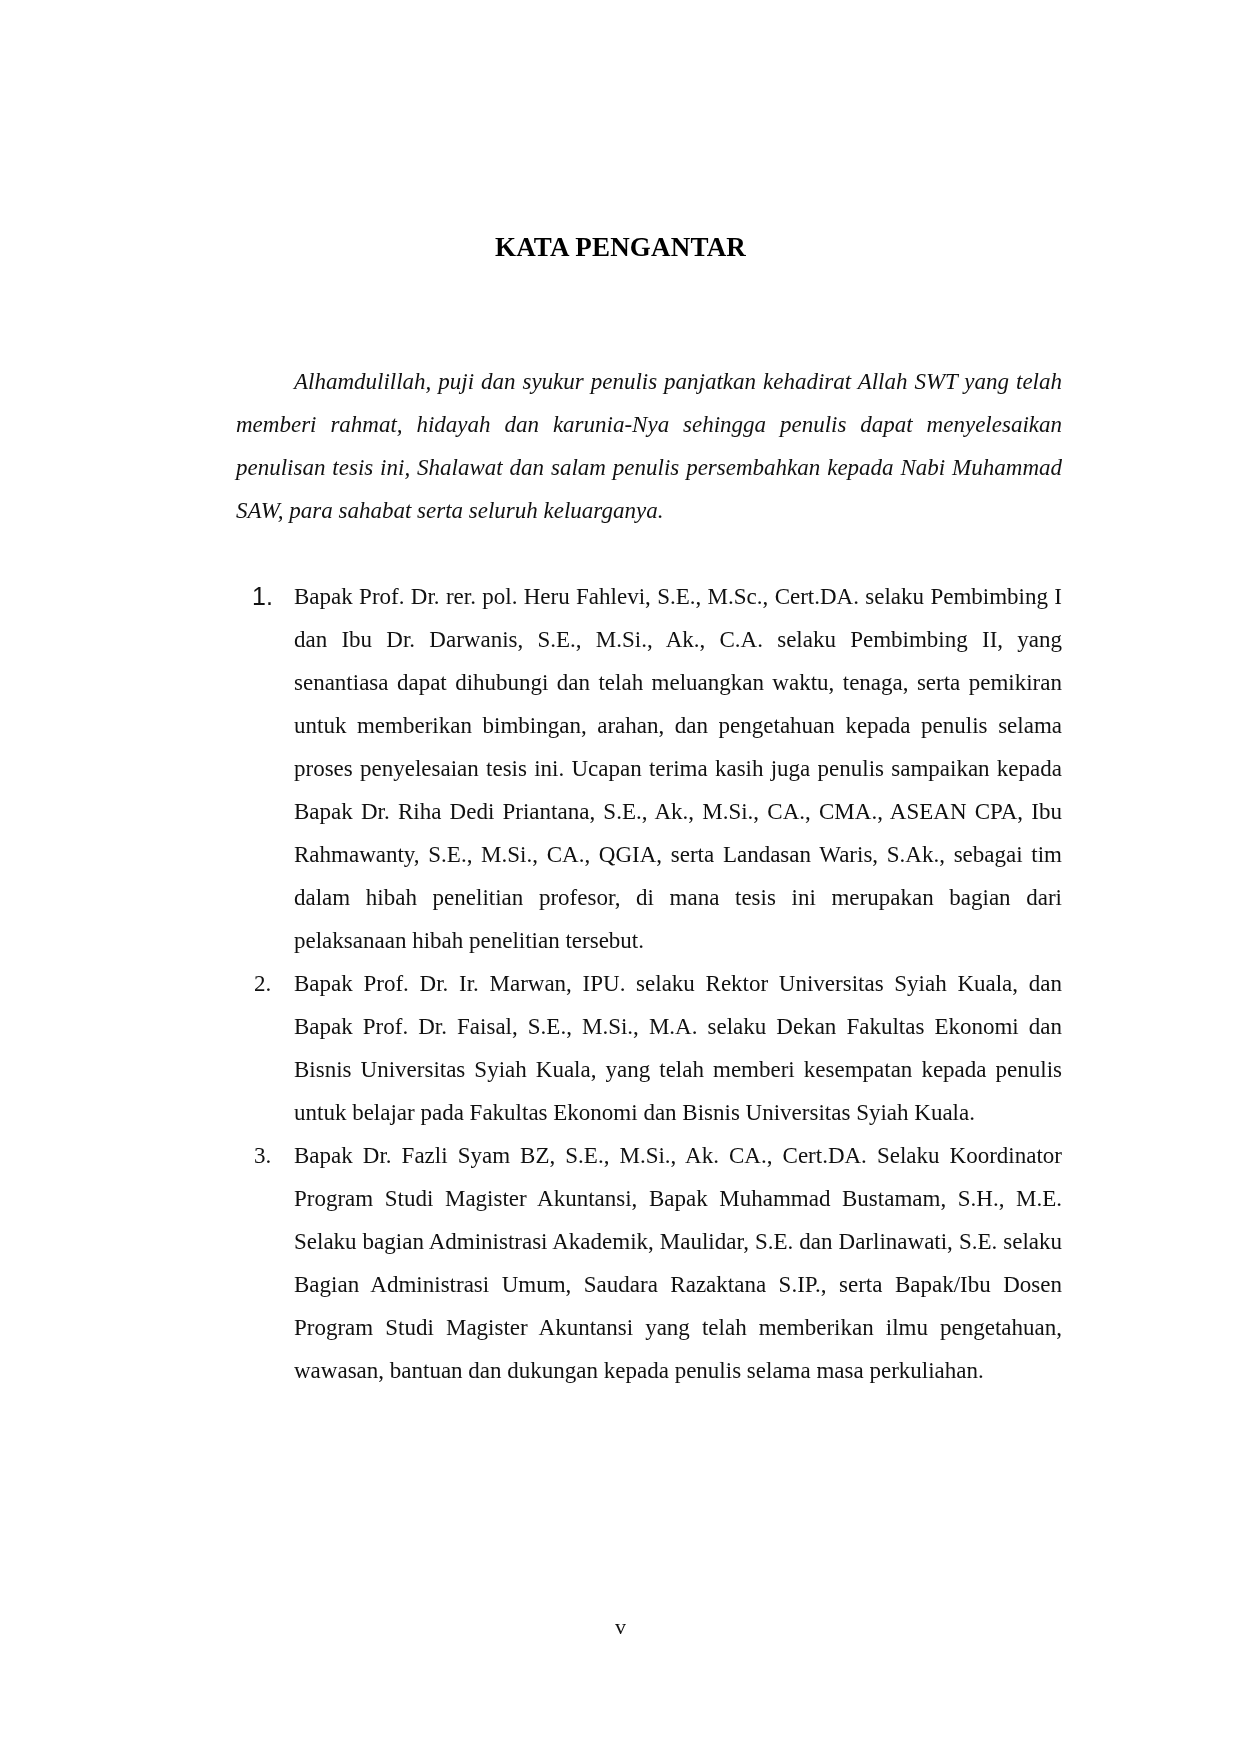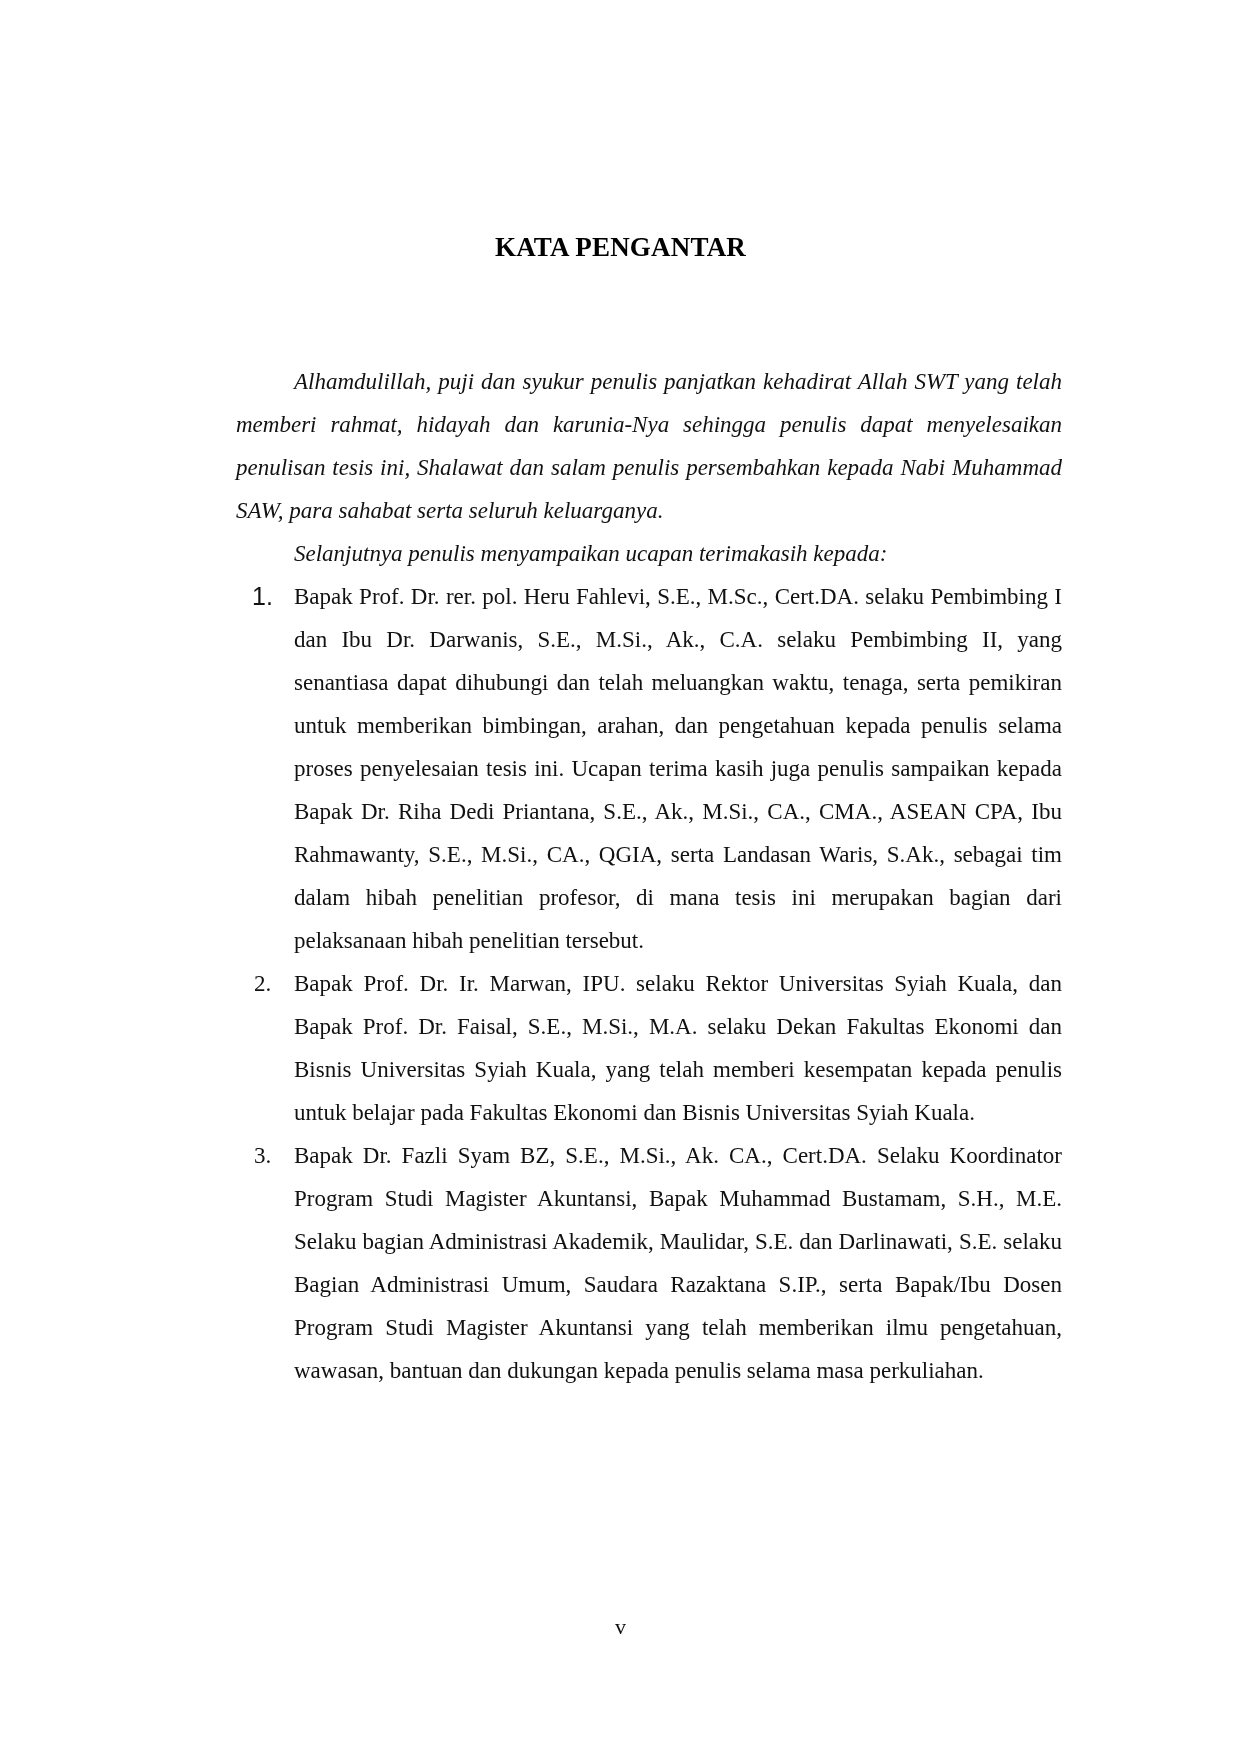--- a/index.html
+++ b/index.html
@@ -88,21 +88,20 @@
   </style>
 </head>
 <body>
 
 <div class="page">
 
   <div class="title">KATA PENGANTAR</div>
 
   <div class="body-block">
     <p class="para">Alhamdulillah, puji dan syukur penulis panjatkan kehadirat Allah SWT yang telah memberi rahmat, hidayah dan karunia-Nya sehingga penulis dapat menyelesaikan penulisan tesis ini, Shalawat dan salam penulis persembahkan kepada Nabi Muhammad SAW, para sahabat serta seluruh keluarganya.</p>
-    <p class="para">Selanjutnya penulis menyampaikan ucapan terimakasih kepada:</p>
   </div>
 
   <ol class="list">
     <li class="list-item">
       <span class="list-num sans">1.</span>
       <span>Bapak Prof. Dr. rer. pol. Heru Fahlevi, S.E., M.Sc., Cert.DA. selaku Pembimbing I dan Ibu Dr. Darwanis, S.E., M.Si., Ak., C.A. selaku Pembimbing II, yang senantiasa dapat dihubungi dan telah meluangkan waktu, tenaga, serta pemikiran untuk memberikan bimbingan, arahan, dan pengetahuan kepada penulis selama proses penyelesaian tesis ini. Ucapan terima kasih juga penulis sampaikan kepada Bapak Dr. Riha Dedi Priantana, S.E., Ak., M.Si., CA., CMA., ASEAN CPA, Ibu Rahmawanty, S.E., M.Si., CA., QGIA, serta Landasan Waris, S.Ak., sebagai tim dalam hibah penelitian profesor, di mana tesis ini merupakan bagian dari pelaksanaan hibah penelitian tersebut.</span>
     </li>
     <li class="list-item">
       <span class="list-num">2.</span>
       <span>Bapak Prof. Dr. Ir. Marwan, IPU. selaku Rektor Universitas Syiah Kuala, dan Bapak Prof. Dr. Faisal, S.E., M.Si., M.A. selaku Dekan Fakultas Ekonomi dan Bisnis Universitas Syiah Kuala, yang telah memberi kesempatan kepada penulis untuk belajar pada Fakultas Ekonomi dan Bisnis Universitas Syiah Kuala.</span>

